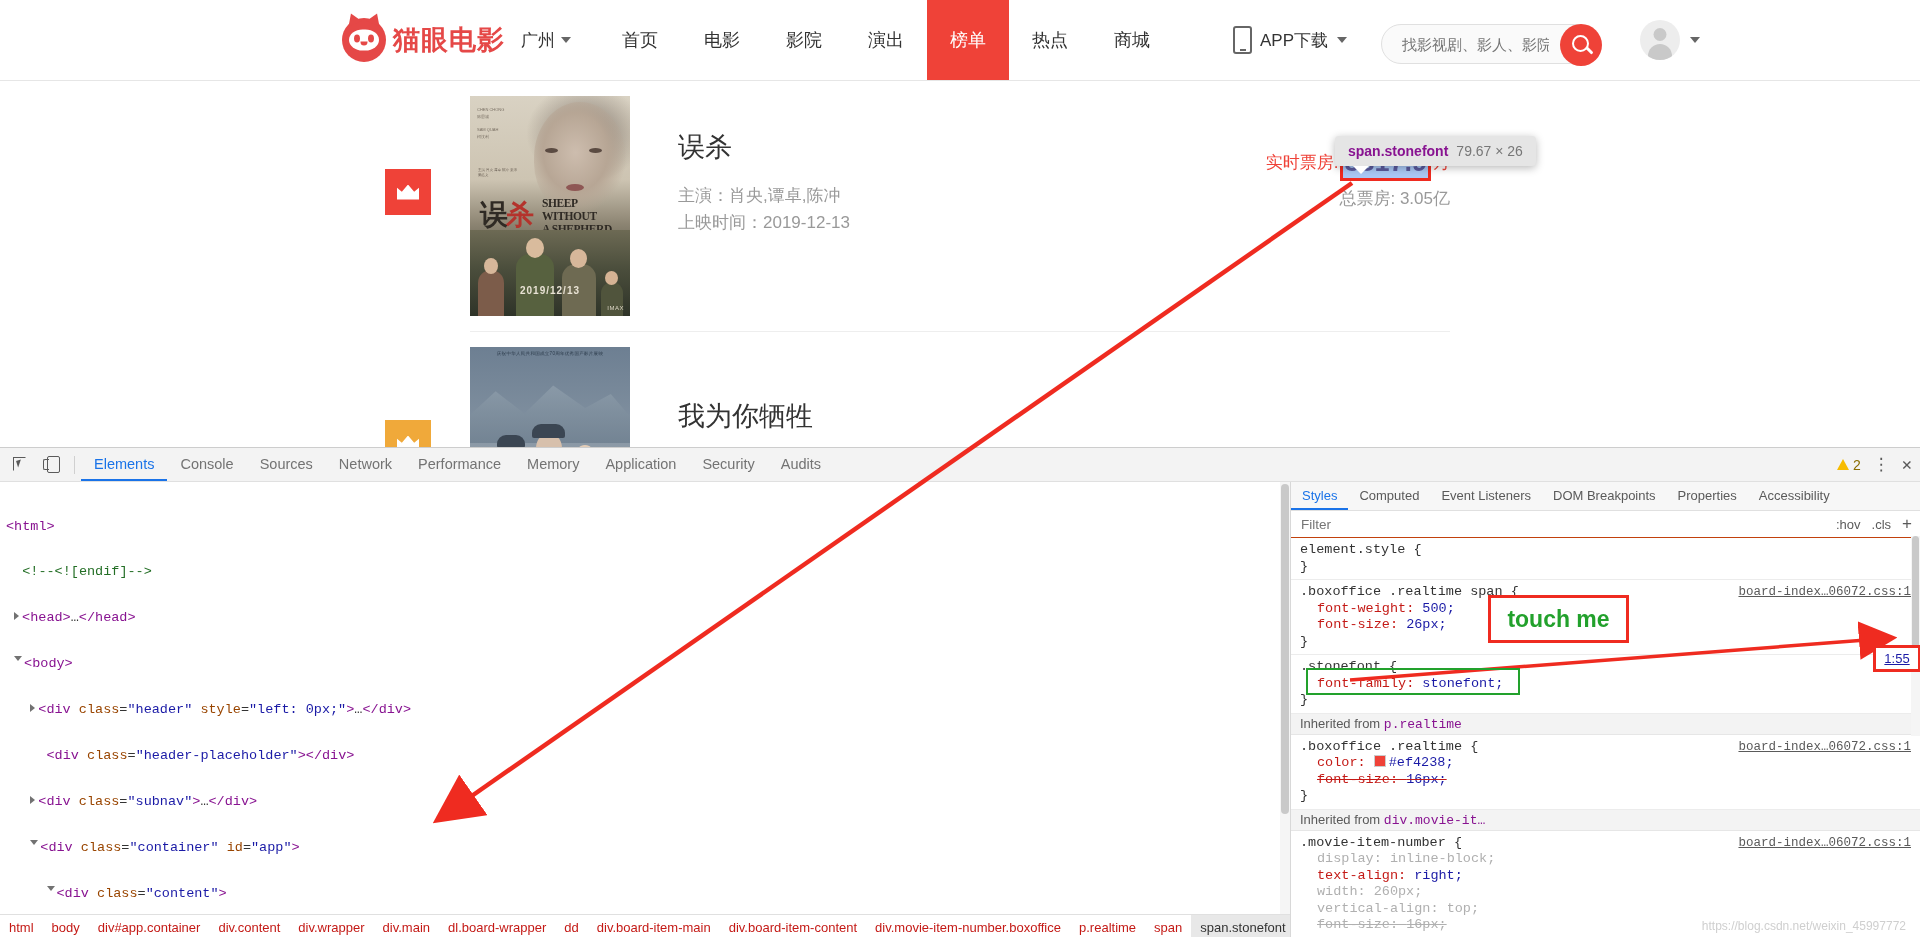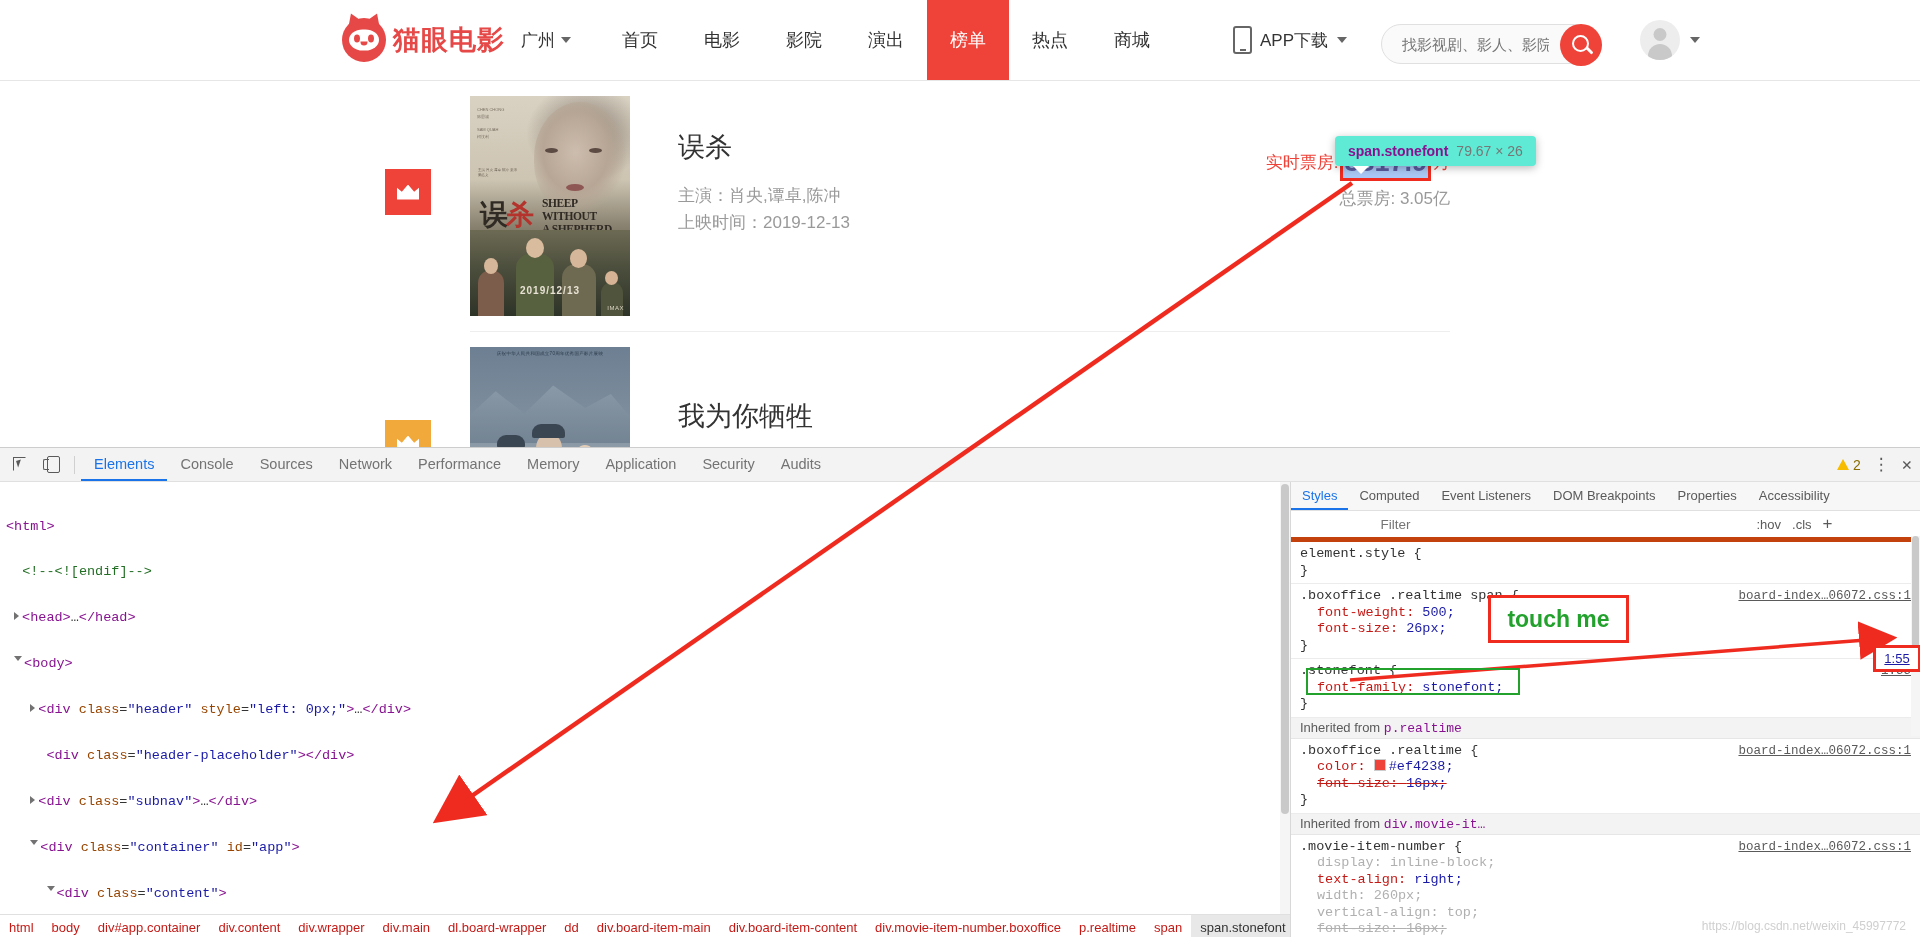--- a/index.html
+++ b/index.html
@@ -225,21 +225,21 @@
     padding:0 1px;
   }
   .stonefont-box{
     border:3px solid #ef2b20;display:inline-flex;align-items:center;
     margin:0 2px;
   }
   .total{margin:6px 0 0 0;color:#999;font-size:17px;text-align:right;}
   
   .dt-tooltip{
     position:absolute;left:1335px;top:136px;
-    background:#5eead4;border-radius:4px;padding:7px 13px;
+    background:#e5e5e5;border-radius:4px;padding:7px 13px;
     box-shadow:0 2px 9px rgba(0,0,0,.28);
     font-size:14px;font-family:"Liberation Sans",sans-serif;
     white-space:nowrap;z-index:40;
   }
   .dt-tooltip .sel{color:#881391;font-weight:bold;}
   .dt-tooltip .dim{color:#777;margin-left:8px;}
   .dt-tooltip:after{
     content:"";position:absolute;left:18px;bottom:-8px;
     border-left:8px solid transparent;border-right:8px solid transparent;
     border-top:8px solid #fff;
@@ -349,22 +349,22 @@
     height:28px;display:flex;align-items:stretch;
     border-bottom:1px solid #e0e0e0;background:#f7f7f7;
   }
   .sp-tab{
     display:flex;align-items:center;padding:0 11px;font-size:13px;
     color:#5a5a5a;font-family:"Liberation Sans",sans-serif;cursor:pointer;
     border-bottom:2px solid transparent;
   }
   .sp-tab.active{color:#1a73e8;border-bottom:2px solid #1a73e8;}
   .sp-filterbar{
-    height:26px;display:flex;align-items:center;justify-content:center;
-    border-bottom:5px solid #c2410c;padding:0 8px;gap:44px;
+    height:26px;display:flex;align-items:center;justify-content:space-between;
+    border-bottom:1px solid #c2410c;padding:0 8px;gap:44px;
   }
   .sp-filter{
     border:none;outline:none;font-size:13.5px;color:#9a9a9a;width:330px;
     background:transparent;font-family:"Liberation Sans",sans-serif;
   }
   .sp-filter-right{
     display:flex;align-items:center;gap:11px;font-size:13px;color:#5a5a5a;
     font-family:"Liberation Sans",sans-serif;
   }
   .plus{font-size:17px;color:#5a5a5a;cursor:pointer;}

